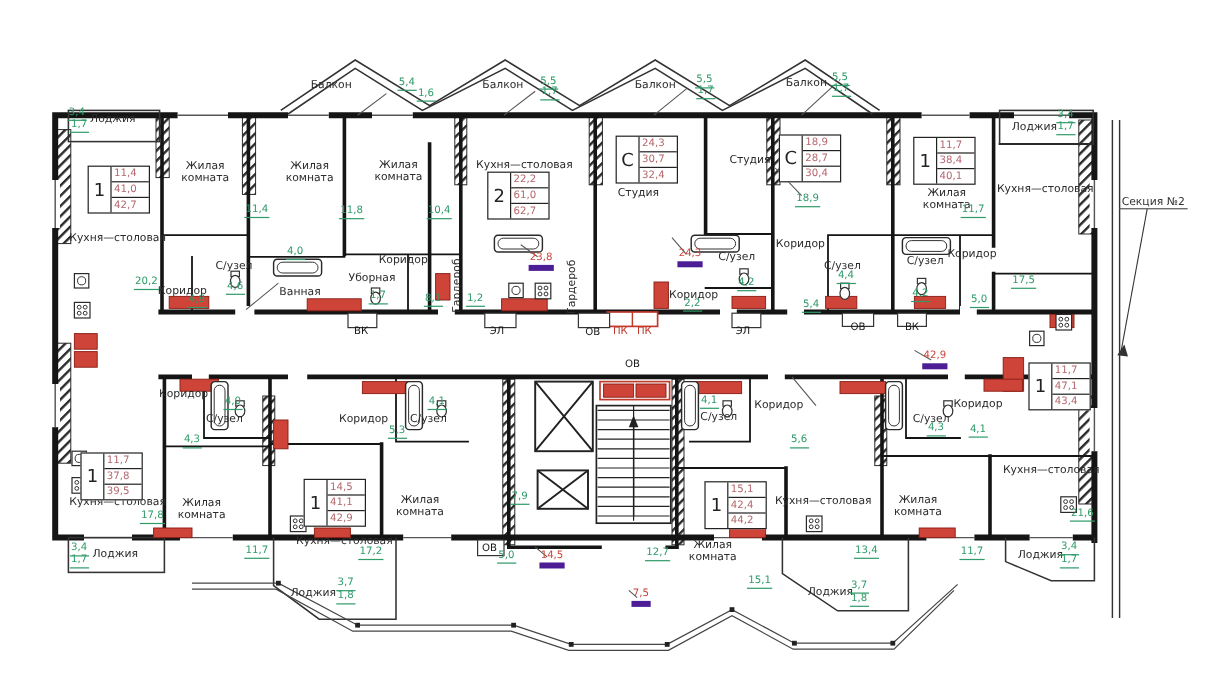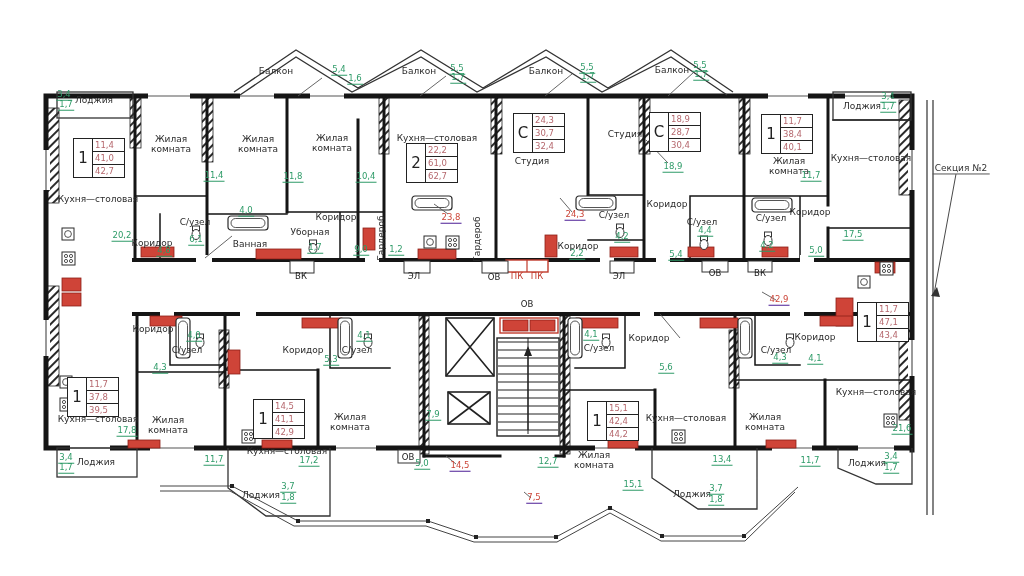--- a/index.html
+++ b/index.html
@@ -6,21 +6,21 @@
   #stage{position:relative;width:1024px;height:576px;background:#fff;overflow:hidden;
          font-family:"DejaVu Sans","Liberation Sans",sans-serif;}
   #plan-title{position:absolute;left:0;top:8px;width:100%;text-align:center;
               font-size:20px;color:#141414;letter-spacing:.5px;}
   #plan-svg{position:absolute;left:0;top:0;}
   .lbl{position:absolute;transform:translate(-50%,-50%);white-space:nowrap;color:#2b2b2b;
        font-size:9px;line-height:1.12;}
   .lbl.wrap{white-space:normal;text-align:center;}
   .lbl.vert{transform:translate(-50%,-50%) rotate(-90deg);}
   .num-g{color:#2e9b68;font-size:8.5px;border-bottom:1px solid #2e9b68;padding:0 1px;}
-  .num-r{color:#cc4639;font-size:8.5px;border-bottom:1px solid #4c1d95;padding:0 1px;}
+  .num-r{color:#cc4639;font-size:8.5px;border-bottom:5px solid #4c1d95;padding:0 1px;}
   .shaft{font-size:8.5px;color:#1a1a1a;}
   .shaft.sred{color:#c0392b;}
   .section-lbl{font-size:9px;color:#333;border-bottom:1px solid #555;padding:0 2px;}
   .tag{position:absolute;display:flex;background:#fff;border:1px solid #222;align-items:stretch;}
   .tag .tt{width:18px;display:flex;align-items:center;justify-content:center;
            font-size:15px;color:#222;border-right:1px solid #222;}
   .tag .tv{display:flex;flex-direction:column;}
   .tag .tv span{display:block;min-width:27px;padding:0 2px;font-size:8.5px;line-height:12px;
                 color:#b5676d;border-bottom:1px solid #222;}
   .tag .tv span:last-child{border-bottom:none;}
@@ -336,24 +336,24 @@
     <div class="lbl num-g" style="left: 701px; top: 75px;">1,7</div>
     <div class="lbl num-g" style="left: 64px; top: 95px;">3,4</div>
     <div class="lbl num-g" style="left: 66px; top: 105px;">1,7</div>
     <div class="lbl num-g" style="left: 888px; top: 97px;">3,4</div>
     <div class="lbl num-g" style="left: 888px; top: 107px;">1,7</div>
     <div class="lbl num-g" style="left: 214px; top: 176px;">11,4</div>
     <div class="lbl num-g" style="left: 293px; top: 177px;">11,8</div>
     <div class="lbl num-g" style="left: 366px; top: 177px;">10,4</div>
     <div class="lbl num-g" style="left: 122px; top: 236px;">20,2</div>
     <div class="lbl num-g" style="left: 164px; top: 251px;">4,8</div>
-    <div class="lbl num-g" style="left: 196px; top: 240px;">6,1</div>
+    <div class="lbl num-g" style="left: 196px; top: 240px;">4,6</div>
     <div class="lbl num-g" style="left: 246px; top: 211px;">4,0</div>
     <div class="lbl num-g" style="left: 315px; top: 248px;">1,7</div>
-    <div class="lbl num-g" style="left: 361px; top: 250px;">9,0</div>
+    <div class="lbl num-g" style="left: 361px; top: 250px;">8,1</div>
     <div class="lbl num-g" style="left: 396px; top: 250px;">1,2</div>
     <div class="lbl num-r" style="left: 451px; top: 218px;">23,8</div>
     <div class="lbl num-r" style="left: 575px; top: 215px;">24,3</div>
     <div class="lbl num-g" style="left: 622px; top: 237px;">4,2</div>
     <div class="lbl num-g" style="left: 577px; top: 254px;">2,2</div>
     <div class="lbl num-g" style="left: 673px; top: 167px;">18,9</div>
     <div class="lbl num-g" style="left: 676px; top: 255px;">5,4</div>
     <div class="lbl num-g" style="left: 705px; top: 231px;">4,4</div>
     <div class="lbl num-g" style="left: 811px; top: 176px;">11,7</div>
     <div class="lbl num-g" style="left: 853px; top: 235px;">17,5</div>

